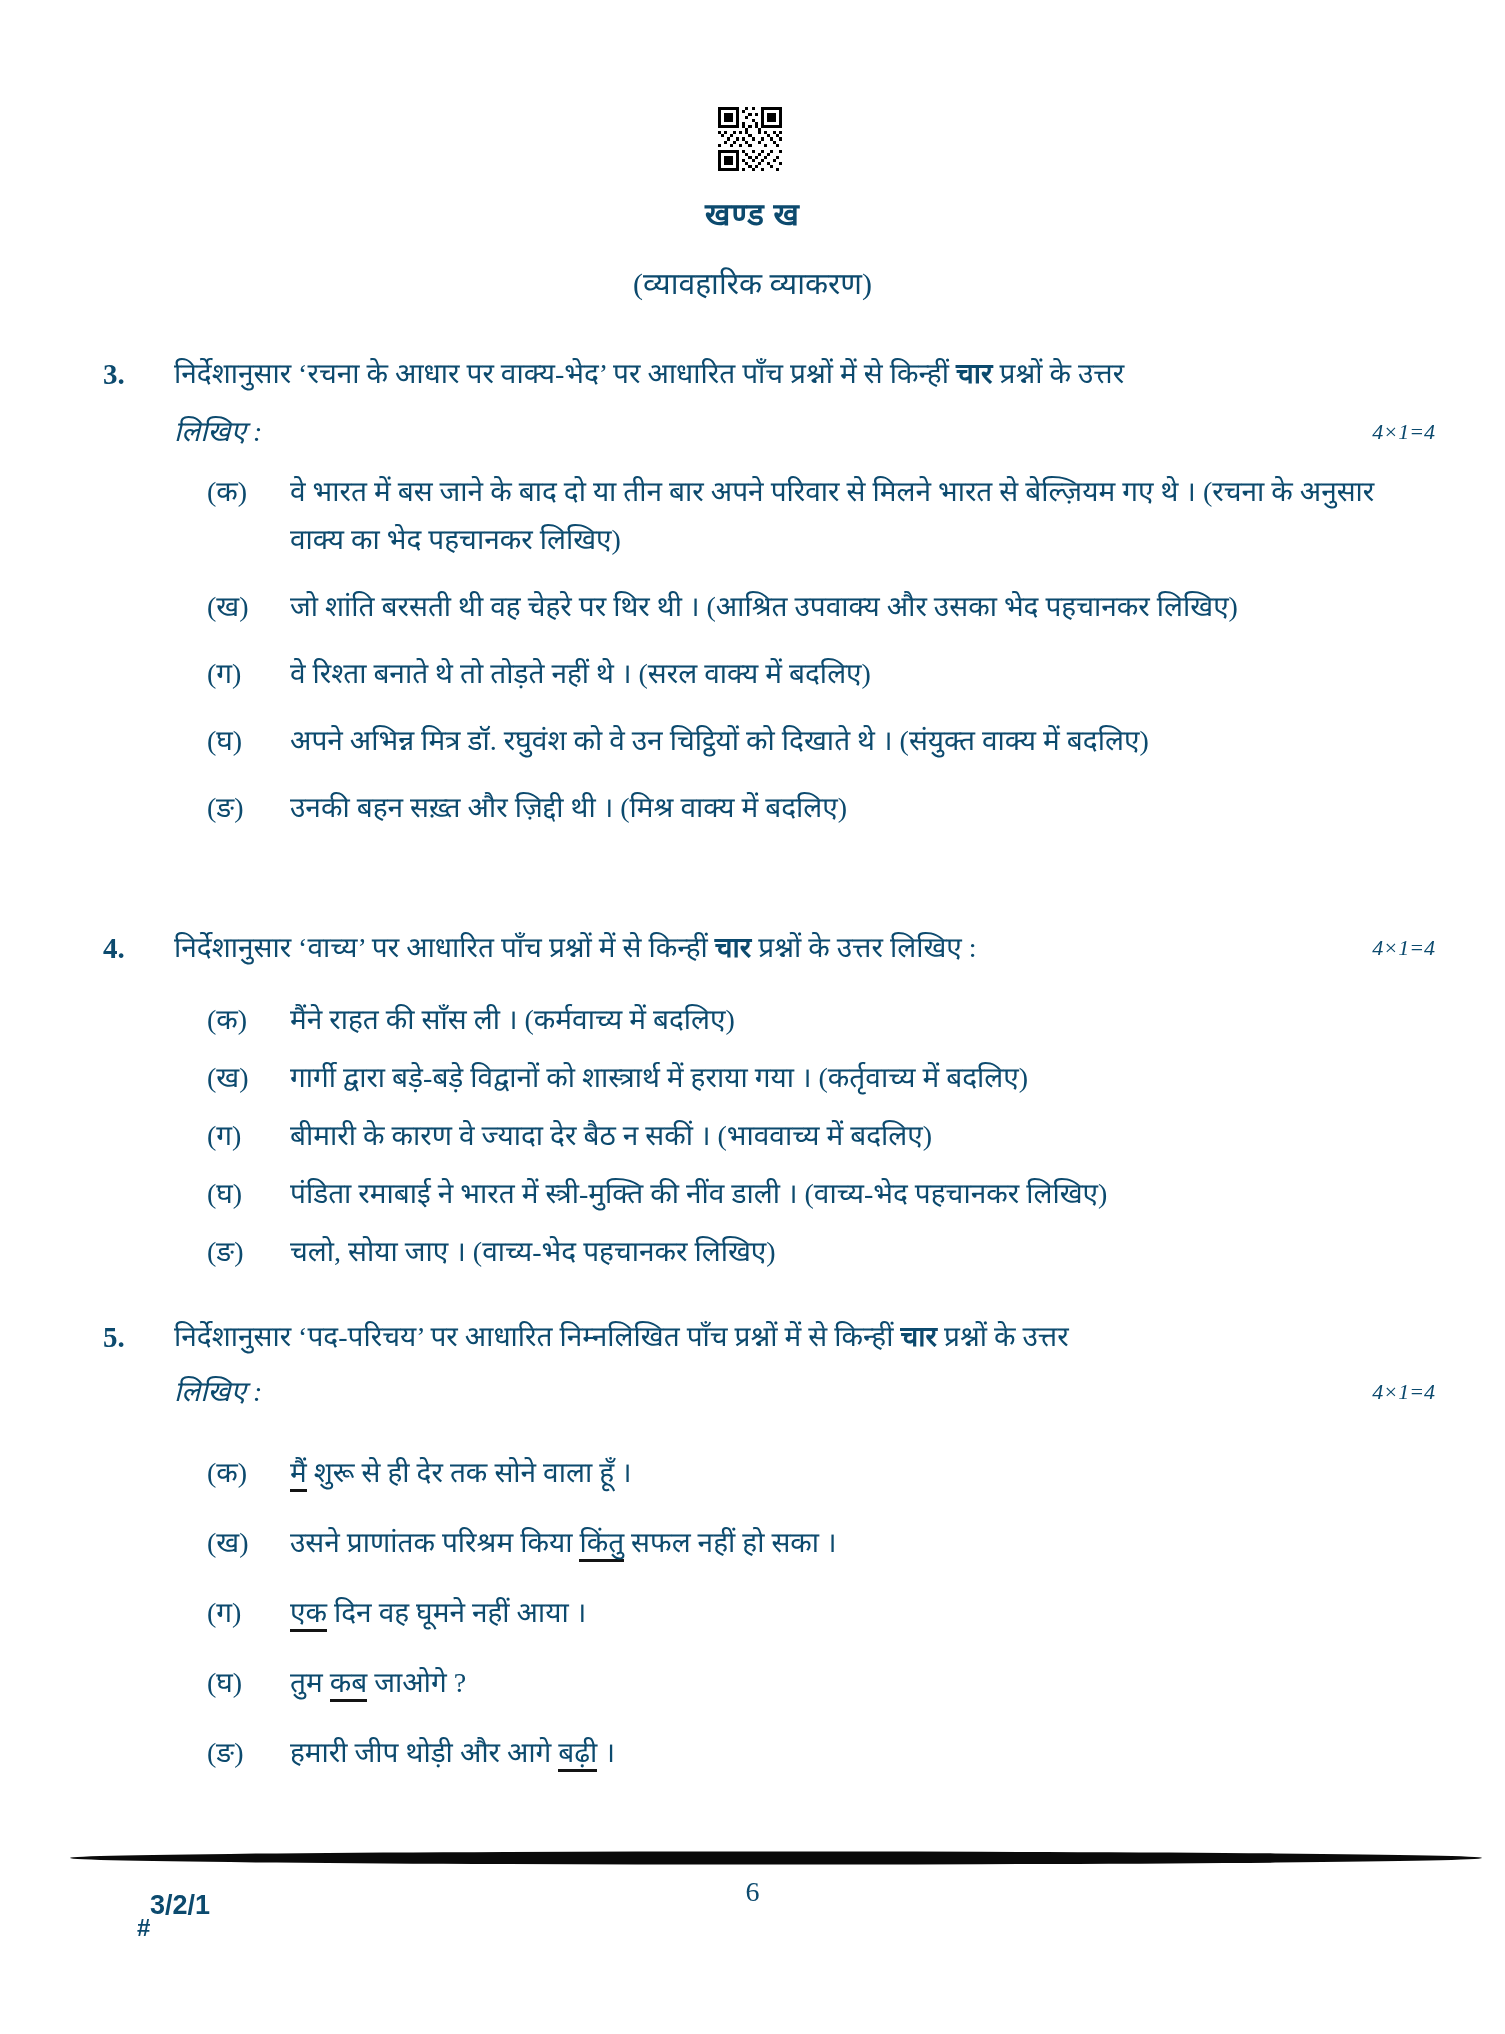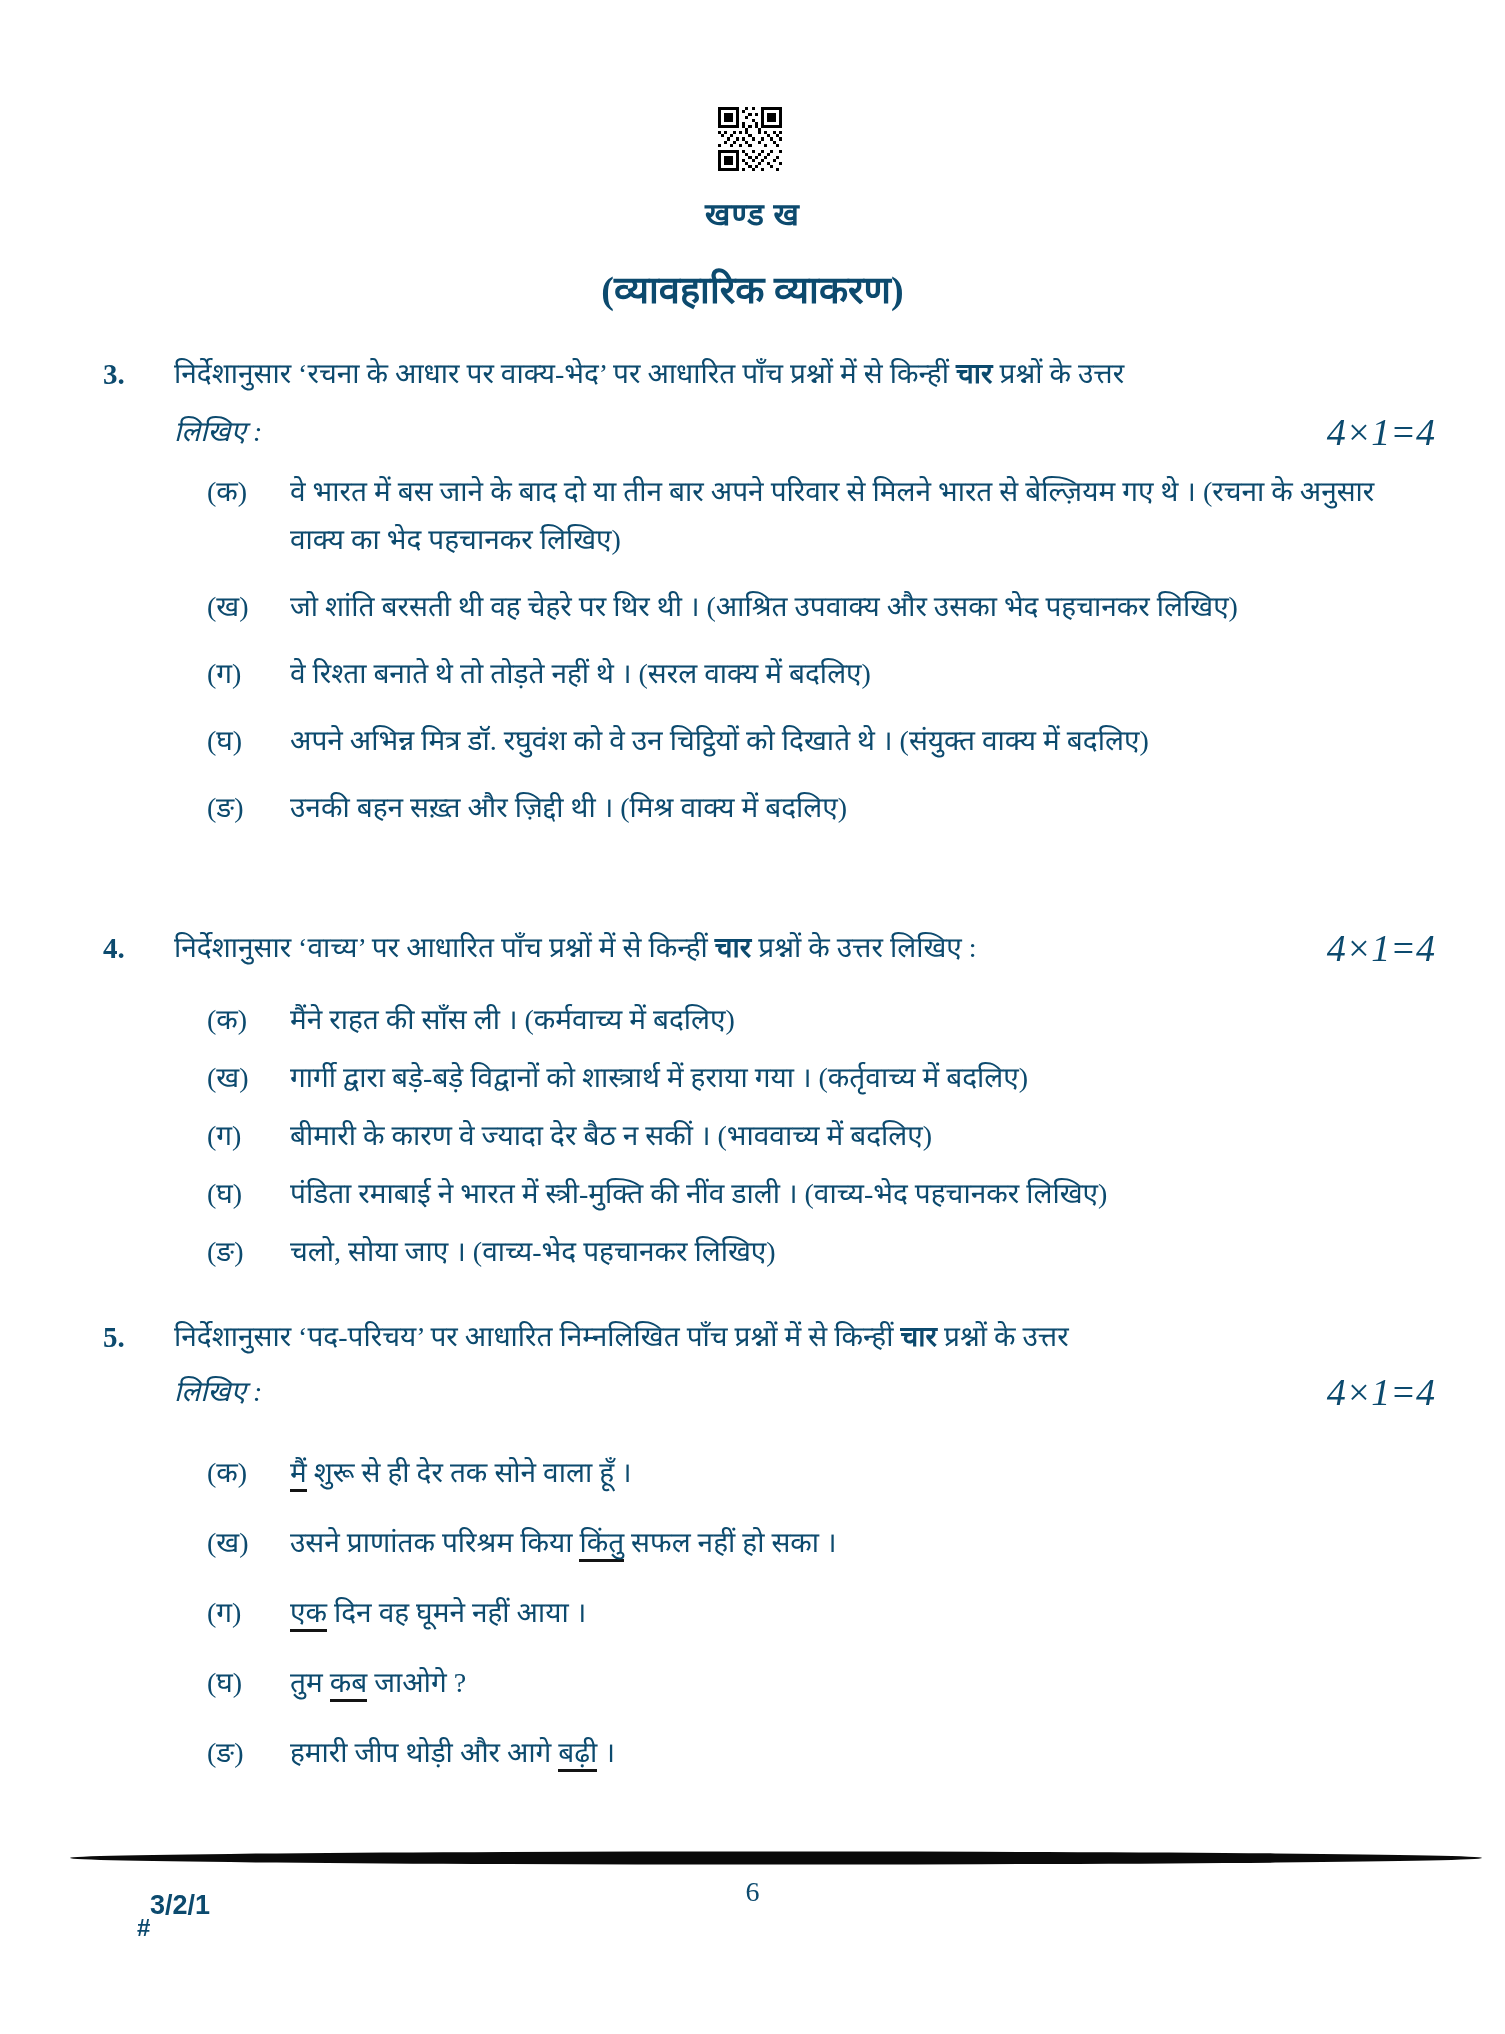--- a/index.html
+++ b/index.html
@@ -12,31 +12,31 @@
     overflow:hidden;
     box-sizing:border-box;
   }
   .qr{position:absolute;left:718px;top:106px;width:64px;height:66px;}
   .section-title{
     position:absolute;top:192px;left:0;right:0;
     text-align:center;font-weight:bold;font-size:31px;letter-spacing:1px;
   }
   .section-subtitle{
     position:absolute;top:262px;left:0;right:0;
-    text-align:center;font-weight:bold;font-size:38px;
+    text-align:center;font-weight:normal;font-size:30px;
   }
   .question{position:absolute;left:0;right:0;padding:0 70px 0 103px;box-sizing:border-box;}
   .q3{top:352px;} .q4{top:926px;} .q5{top:1315px;}
   .q-head{display:flex;line-height:44px;font-size:28px;margin-bottom:14px;}
   .q-num{flex:0 0 71px;font-weight:bold;font-size:29px;}
   .q-intro-text{flex:1 1 auto;}
   .q-line2{display:flex;line-height:44px;font-size:28px;margin-left:71px;margin-bottom:14px;}
   .q-line2 .fill{flex:1 1 auto;font-style:italic;}
   .emph{font-weight:bold;}
-  .marks{font-style:italic;font-size:38px;white-space:nowrap;}
+  .marks{font-style:italic;font-size:22px;white-space:nowrap;}
   .items{margin-left:104px;}
   .item{display:flex;line-height:48px;font-size:28px;}
   .item .label{flex:0 0 83px;}
   .item .text{flex:1 1 auto;margin:0;}
   .u{border-bottom:3px solid #141414;padding-bottom:1px;}
   .q3 .item{margin-bottom:19px;}
   .q4 .q-head{margin-bottom:26px;}
   .q4 .item{margin-bottom:10px;}
   .q5 .q-head{margin-bottom:11px;}
   .q5 .q-line2{margin-bottom:35px;}

